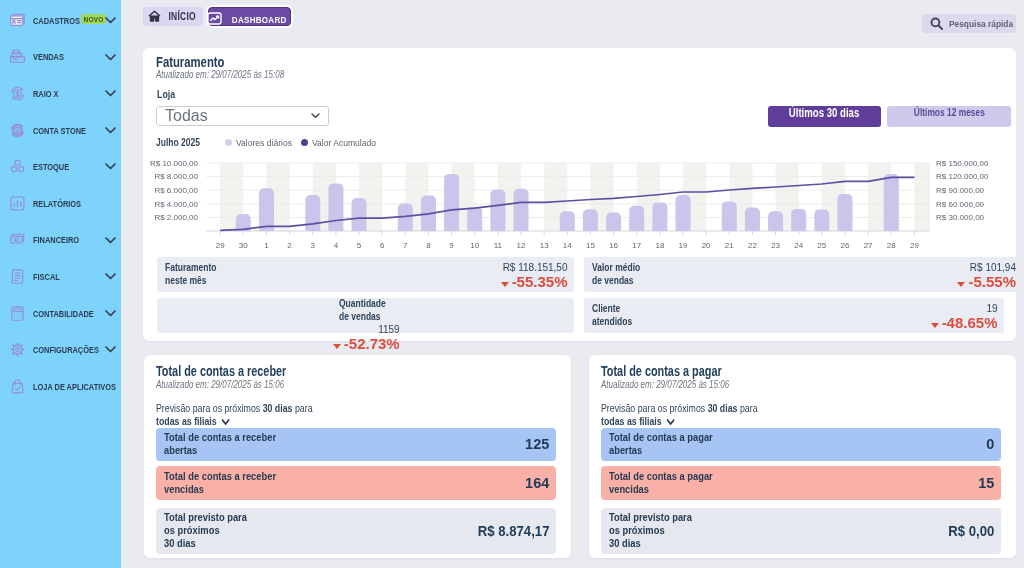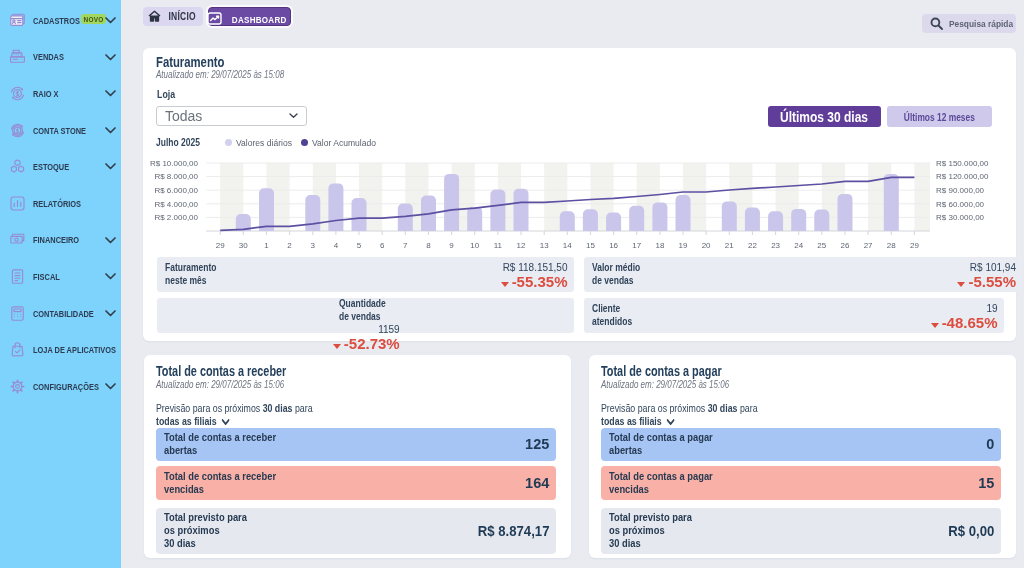--- a/index.html
+++ b/index.html
@@ -16,23 +16,23 @@
 .cxb{transform:scaleX(.8);transform-origin:50% 50%;}
 .search{position:absolute;left:922px;top:6px;width:94px;height:19px;background:#dcd9ed;border-radius:4px;display:flex;align-items:center;padding-left:8px;gap:6px;font-size:9.5px;font-weight:bold;color:#5d6475;white-space:nowrap;overflow:hidden;margin-top:8px;}
 .search svg,.btn-dash svg,.btn-inicio svg{flex:0 0 auto;}
 .card{position:absolute;background:#fff;border-radius:6px;box-shadow:0 1px 2px rgba(40,50,80,.06);}
 .c1{left:143px;top:48px;width:873px;height:293px;}
 .c2{left:143.5px;top:354.5px;width:427px;height:203px;}
 .c3{left:588.5px;top:354.5px;width:427.5px;height:203px;}
 .ctitle{position:absolute;left:13px;top:6px;font-size:14.5px;font-weight:bold;color:#24405c;transform:scaleX(.78);transform-origin:0 0;}
 .csub{position:absolute;left:13px;top:21px;font-size:10px;font-style:italic;color:#6d7480;transform:scaleX(.8);transform-origin:0 0;white-space:nowrap;}
 .loja{position:absolute;left:14px;top:40px;font-size:11px;font-weight:bold;color:#33465c;transform:scaleX(.8);transform-origin:0 0;}
-.select{position:absolute;left:13px;top:58px;width:151px;height:20px;border:1px solid #c9ccd1;border-radius:3px;background:#fff;display:flex;align-items:center;justify-content:space-between;padding:0 8px;font-size:14px;color:#6a737d;}
-.b30{position:absolute;left:624.5px;top:58px;width:113px;height:21px;background:#5f3d99;border-radius:3px;color:#fff;font-size:15px;font-weight:bold;display:flex;align-items:center;justify-content:center;}
-.b12{position:absolute;left:744px;top:58px;width:105px;height:21px;background:#cfc9ec;border-radius:3px;color:#5b4897;font-size:10.5px;font-weight:bold;display:flex;align-items:center;justify-content:center;}
+.select{position:absolute;left:13px;top:58px;width:173px;height:20px;border:1px solid #c9ccd1;border-radius:3px;background:#fff;display:flex;align-items:center;justify-content:space-between;padding:0 8px;font-size:16px;color:#6a737d;}
+.b30{position:absolute;left:624.5px;top:58px;width:113px;height:21px;background:#5f3d99;border-radius:3px;color:#fff;font-size:12px;font-weight:bold;display:flex;justify-content:center;}
+.b12{position:absolute;left:744px;top:58px;width:124px;height:21px;background:#cfc9ec;border-radius:3px;color:#5b4897;font-size:10.5px;font-weight:bold;display:flex;justify-content:center;}
 .legrow{position:absolute;left:13px;top:88px;height:13px;display:flex;align-items:center;font-size:9px;color:#5b6370;}
 .jul{font-size:10px;font-weight:bold;color:#33475c;width:69px;transform:scaleX(.85);transform-origin:0 50%;}
 .ldot{width:7px;height:7px;border-radius:50%;display:inline-block;margin:0 4px 0 0;flex:0 0 auto;}
 .d1{background:#d3cfee;margin-left:0;}
 .d2{background:#4f4293;margin-left:6px;}
 .ltxt{transform:scaleX(.95);transform-origin:0 50%;}
 .chart{position:absolute;left:0;top:100px;}
 .ax{font-size:8px;fill:#5f6672;font-family:"Liberation Sans",sans-serif;}
 .tile{position:absolute;height:35px;background:#e9edf3;border-radius:3px;display:flex;align-items:center;justify-content:space-between;padding:0 6px 0 8px;}
 .tlab{font-size:10px;font-weight:bold;color:#30435a;line-height:12.5px;transform:scaleX(.85);transform-origin:0 50%;}
@@ -157,36 +157,36 @@
         <rect x="5" y="4" width="7" height="2.6"></rect>
         <path d="M5.4 9.2h.01M8.5 9.2h.01M11.6 9.2h.01M5.4 11.8h.01M8.5 11.8h.01M11.6 11.8h.01"></path>
       </svg>
       <span class="slbl">CONTABILIDADE</span>
       <svg class="chev" width="11" height="7" viewBox="0 0 11 7" fill="none" stroke="#35404f" stroke-width="1.7" stroke-linecap="round" stroke-linejoin="round">
         <path d="M1 1l4.5 4.5L10 1"></path>
       </svg>
     </div>
     <div class="sitem">
       <svg class="ic" width="17" height="17" viewBox="0 0 17 17" fill="none" stroke="#978cd2" stroke-width="1.15" stroke-linecap="round" stroke-linejoin="round">
+        <circle cx="8.5" cy="8.5" r="1.9"></circle>
+        <path d="M8.5 2.3v1.9M8.5 12.8v1.9M2.3 8.5h1.9M12.8 8.5h1.9M4.1 4.1l1.35 1.35M11.55 11.55l1.35 1.35M12.9 4.1l-1.35 1.35M5.45 11.55L4.1 12.9" stroke-width="1.7"></path>
+        <circle cx="8.5" cy="8.5" r="4.4"></circle>
+      </svg>
+      <span class="slbl">CONFIGURAÇÕES</span>
+      <svg class="chev" width="11" height="7" viewBox="0 0 11 7" fill="none" stroke="#35404f" stroke-width="1.7" stroke-linecap="round" stroke-linejoin="round">
+        <path d="M1 1l4.5 4.5L10 1"></path>
+      </svg>
+    </div>
+    <div class="sitem">
+      <svg class="ic" width="17" height="17" viewBox="0 0 17 17" fill="none" stroke="#978cd2" stroke-width="1.15" stroke-linecap="round" stroke-linejoin="round">
         <path d="M4 5.2h9l.9 8.2a1.2 1.2 0 0 1-1.2 1.4H4.3a1.2 1.2 0 0 1-1.2-1.4z"></path>
         <path d="M6 7V4.2a2.5 2.5 0 0 1 5 0V7"></path>
         <path d="M6.4 10.3l1.6 1.6 2.8-2.8"></path>
       </svg>
       <span class="slbl">LOJA DE APLICATIVOS</span>
-    </div>
-    <div class="sitem">
-      <svg class="ic" width="17" height="17" viewBox="0 0 17 17" fill="none" stroke="#978cd2" stroke-width="1.15" stroke-linecap="round" stroke-linejoin="round">
-        <circle cx="8.5" cy="8.5" r="1.9"></circle>
-        <path d="M8.5 2.3v1.9M8.5 12.8v1.9M2.3 8.5h1.9M12.8 8.5h1.9M4.1 4.1l1.35 1.35M11.55 11.55l1.35 1.35M12.9 4.1l-1.35 1.35M5.45 11.55L4.1 12.9" stroke-width="1.7"></path>
-        <circle cx="8.5" cy="8.5" r="4.4"></circle>
-      </svg>
-      <span class="slbl">CONFIGURAÇÕES</span>
-      <svg class="chev" width="11" height="7" viewBox="0 0 11 7" fill="none" stroke="#35404f" stroke-width="1.7" stroke-linecap="round" stroke-linejoin="round">
-        <path d="M1 1l4.5 4.5L10 1"></path>
-      </svg>
     </div>
   </div>
 <div class="btn-inicio">
     <svg width="13" height="12" viewBox="0 0 13 12" fill="none" stroke="#2e3444" stroke-width="1.5" stroke-linejoin="round">
       <path d="M1 6L6.5 1.2 12 6"></path>
       <path d="M2.6 5.4V11h2.8V7.8h2.2V11h2.8V5.4" fill="#2e3444"></path>
     </svg>
     <span class="cx">INÍCIO</span>
   </div>
 <div class="btn-dash">

